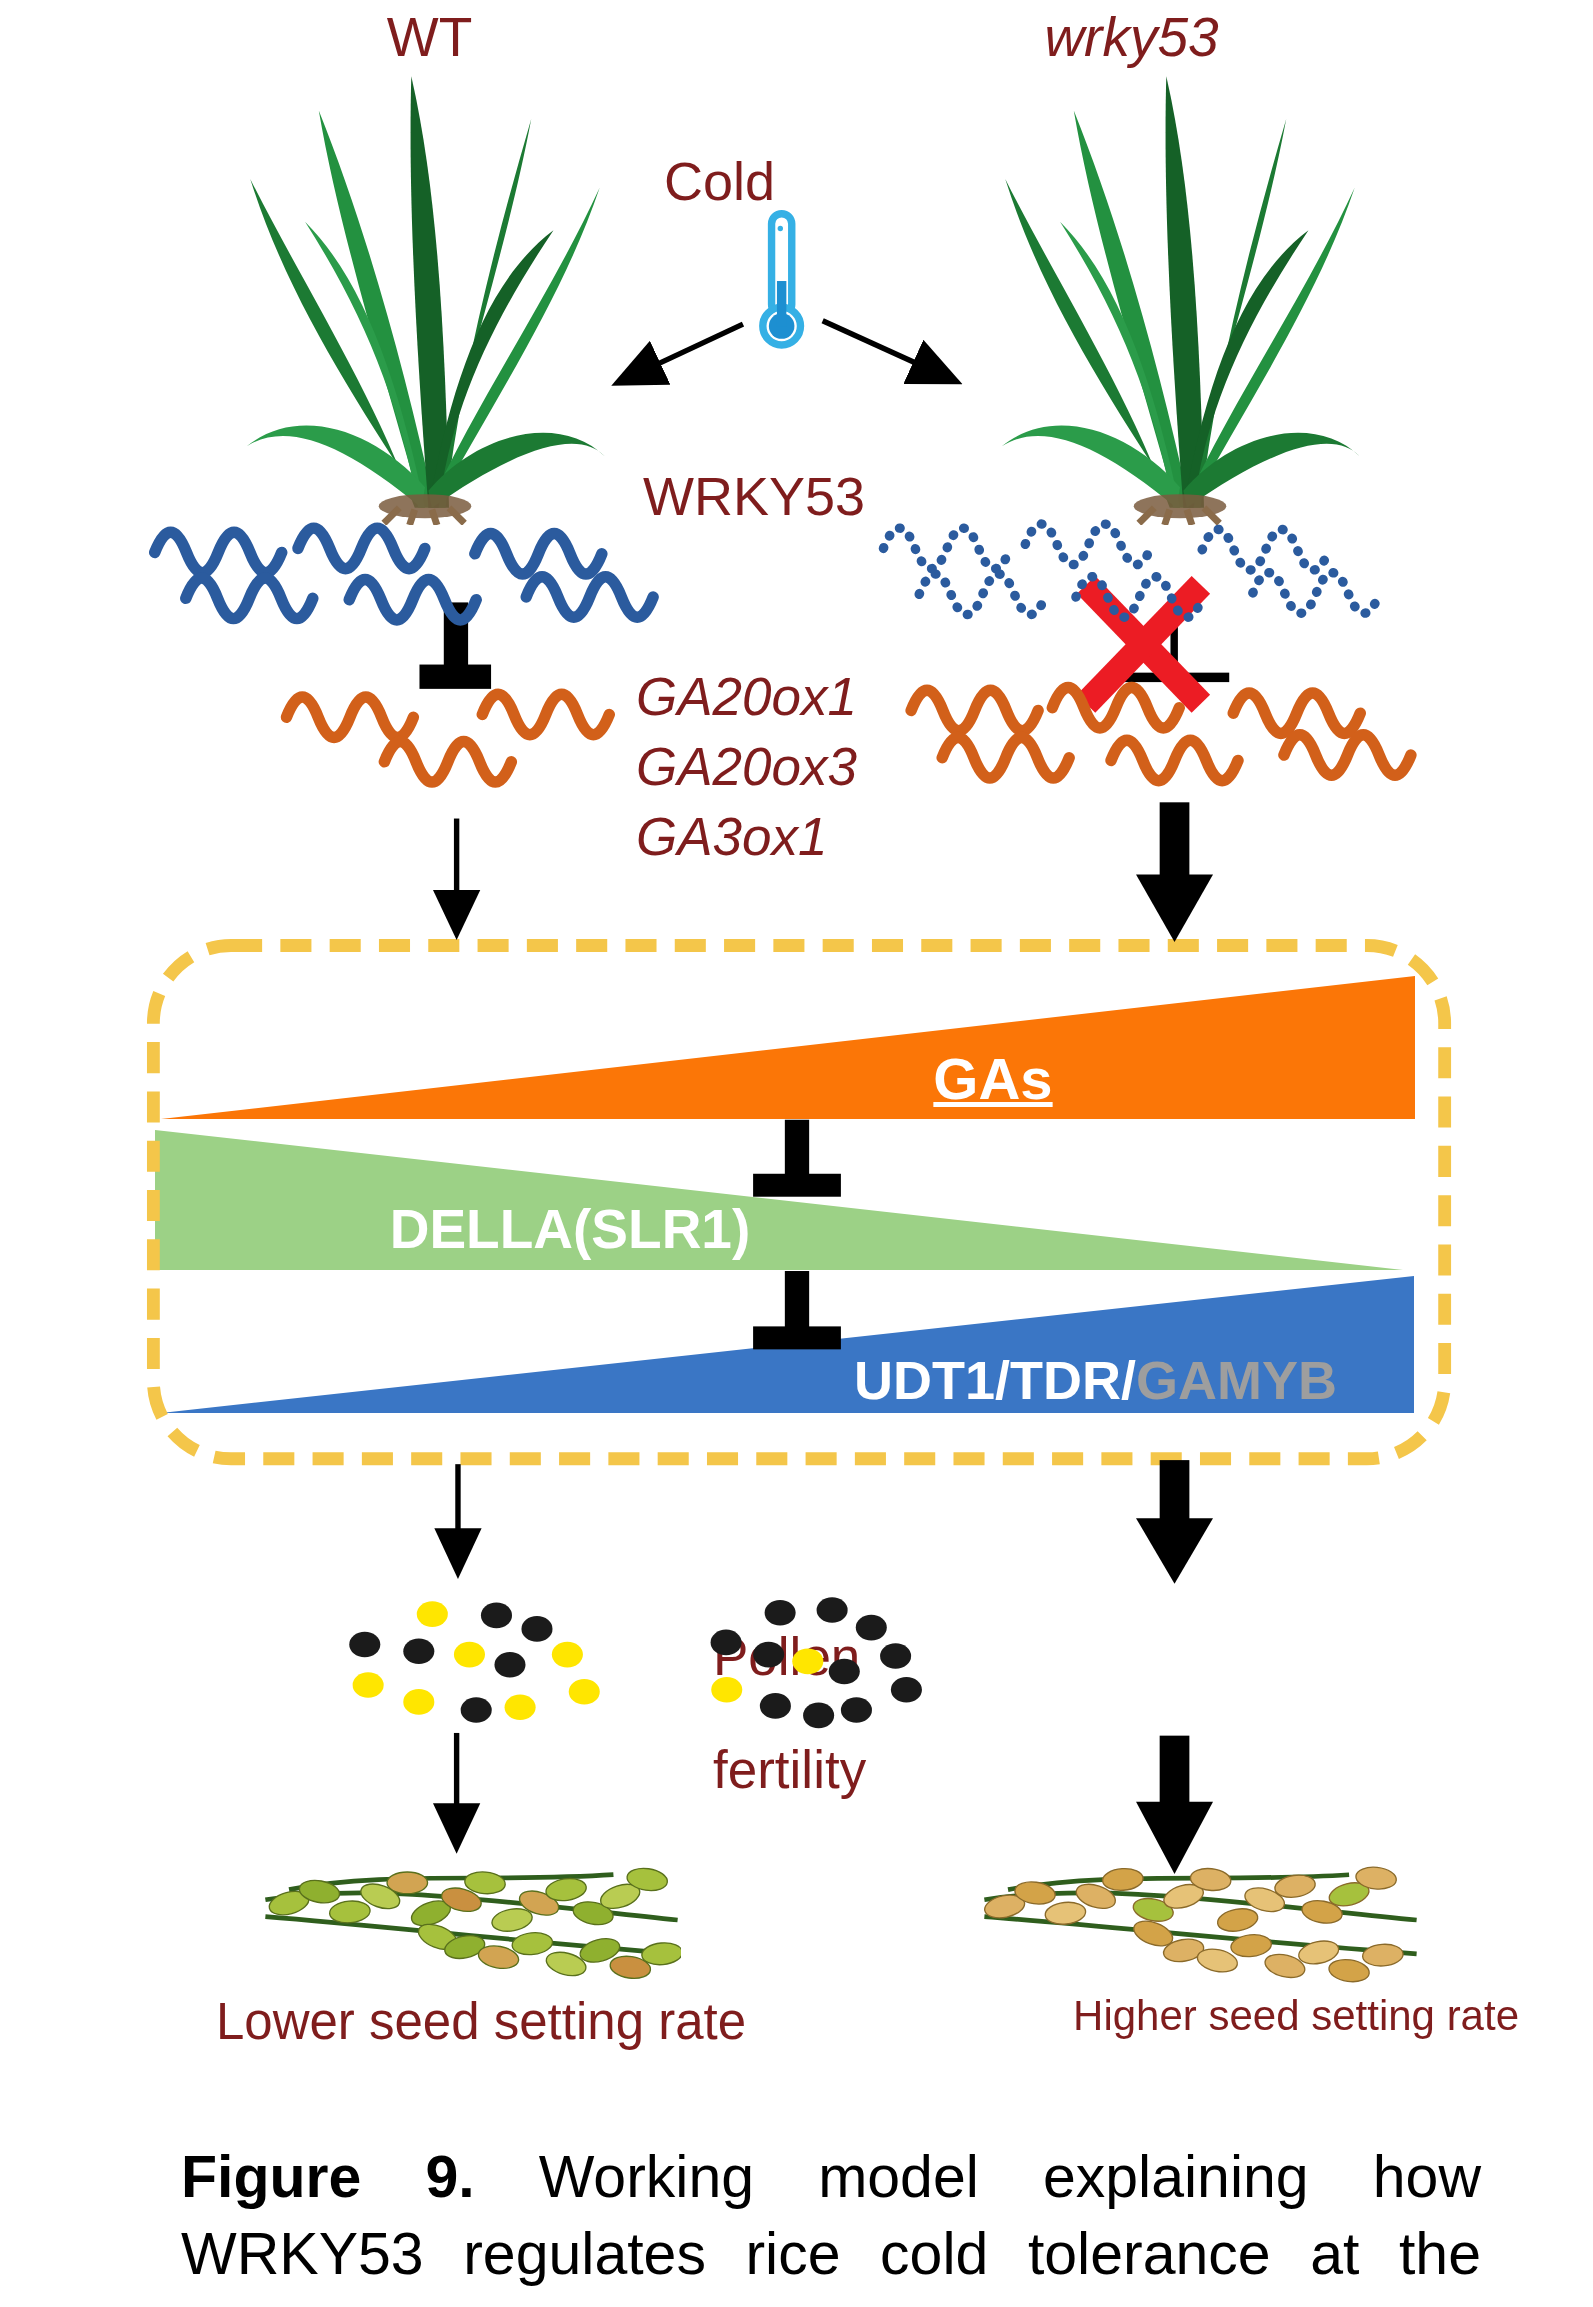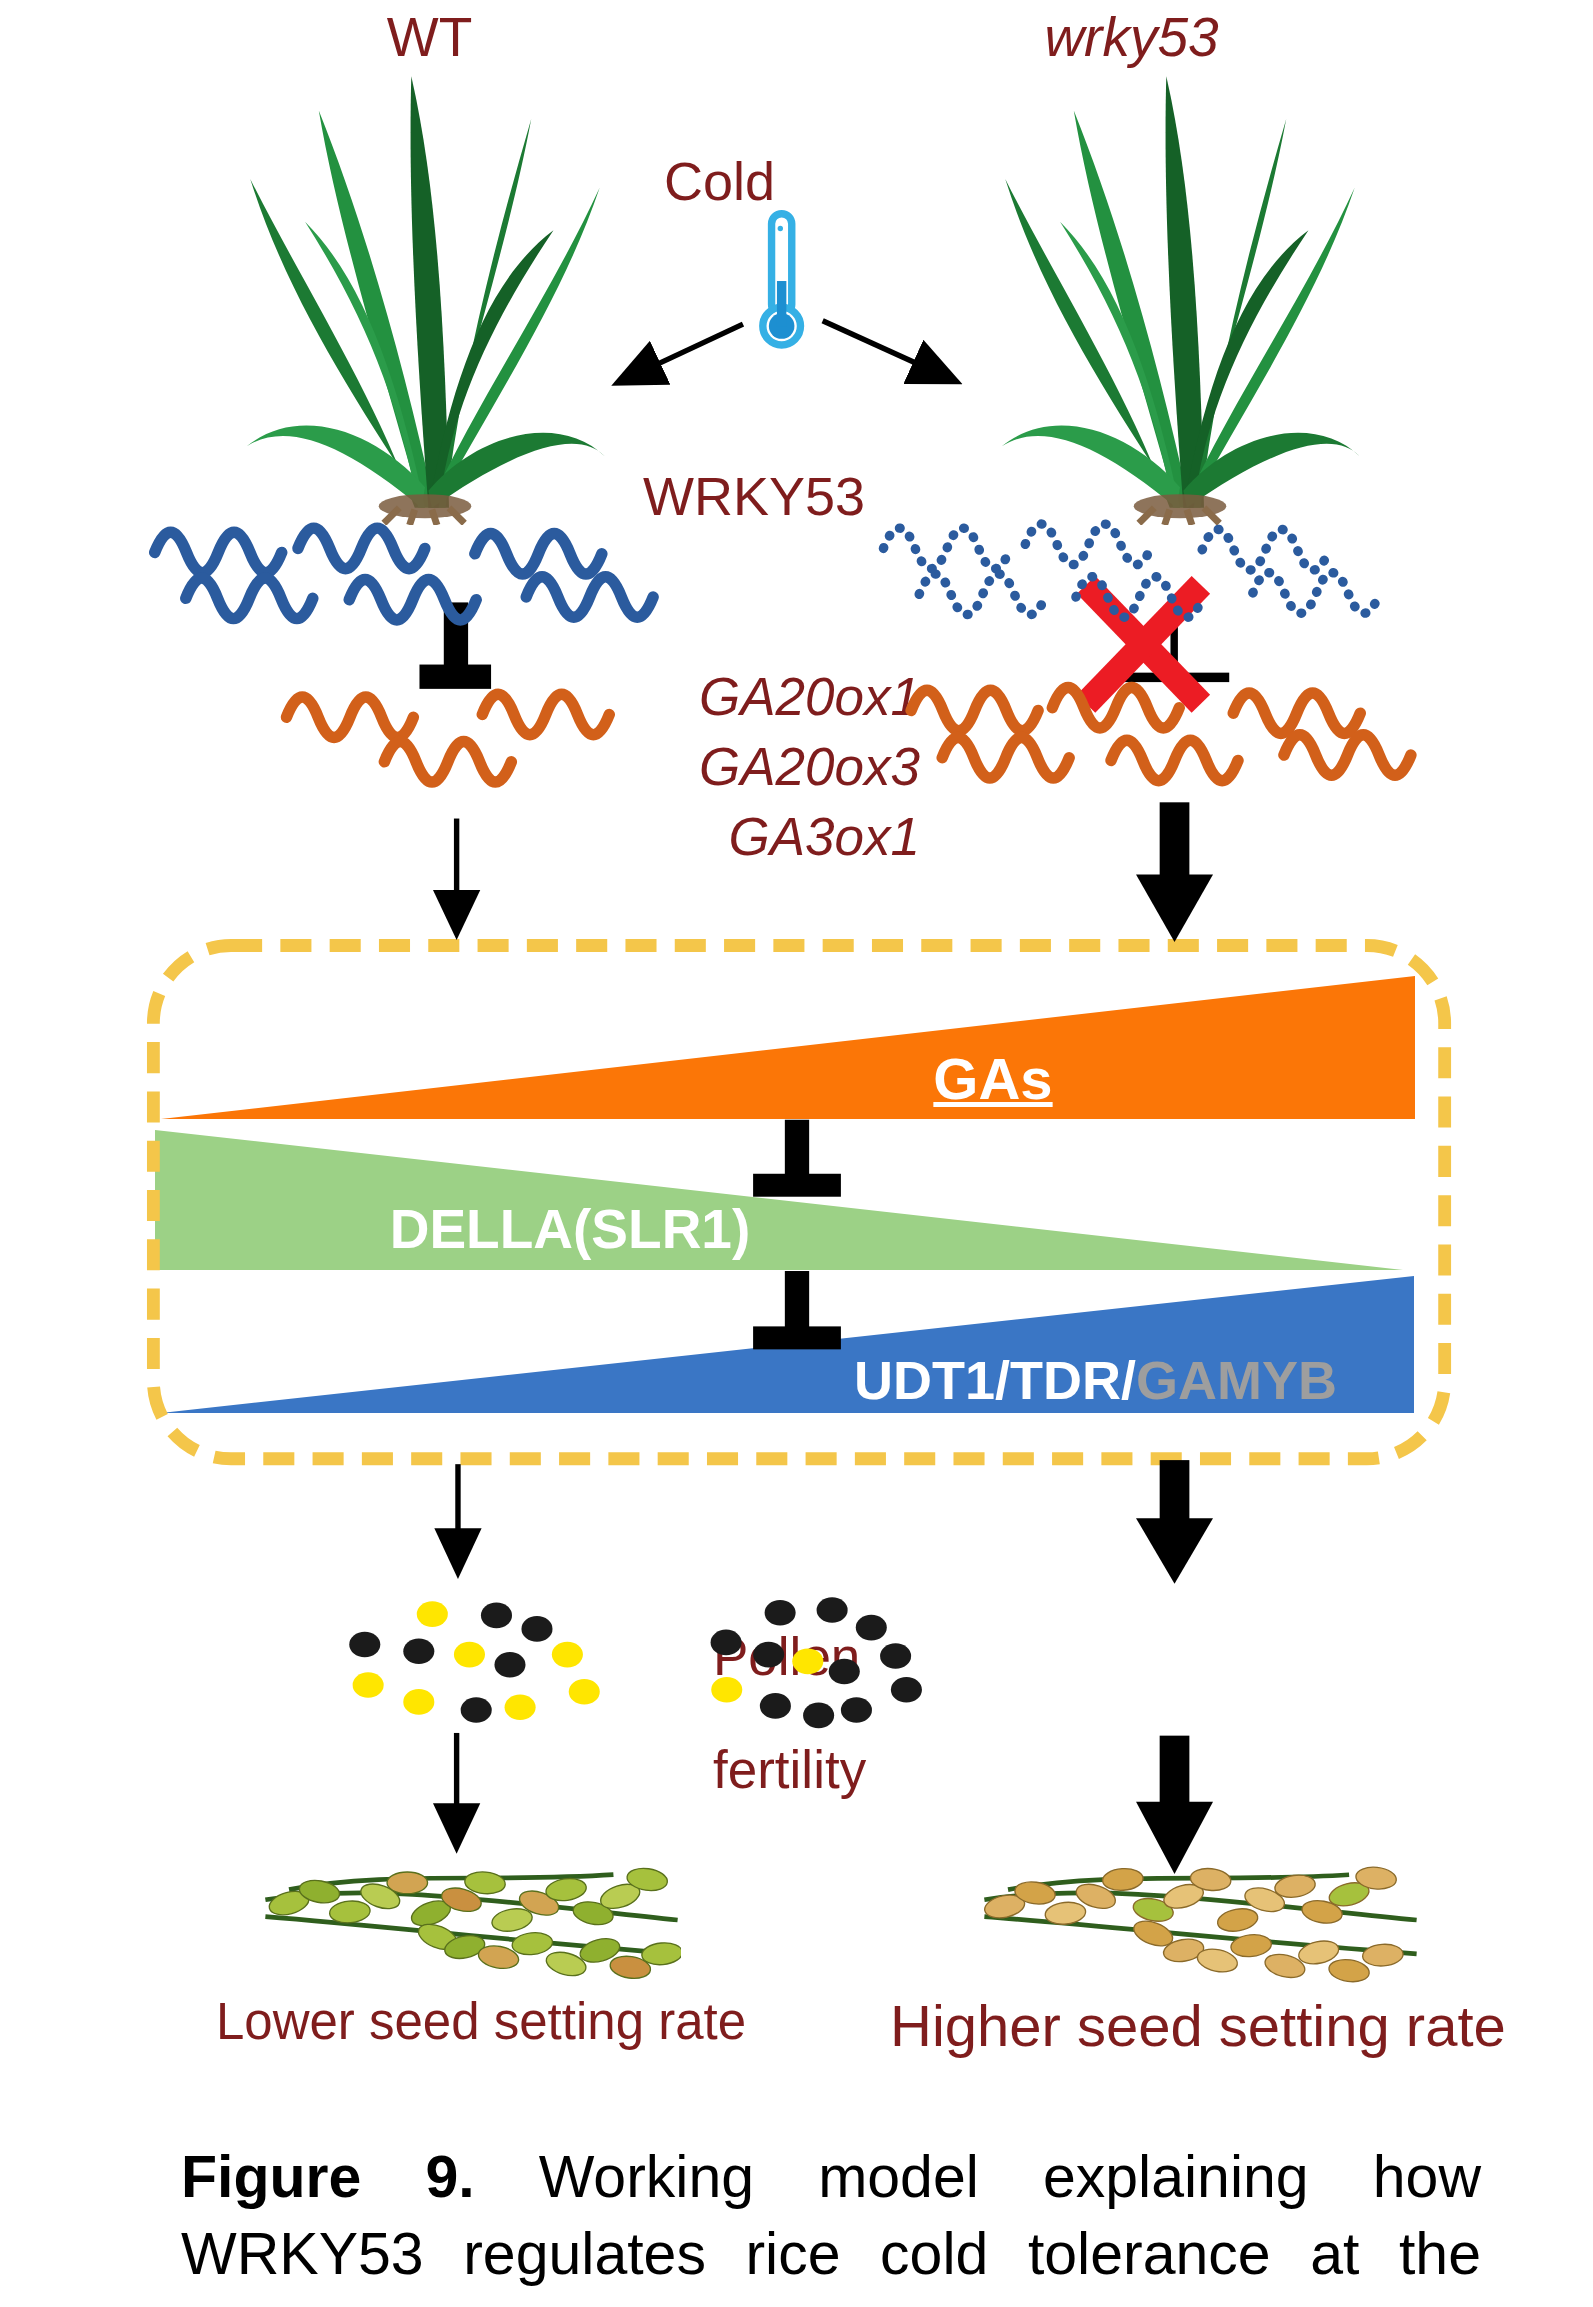--- a/index.html
+++ b/index.html
@@ -8,42 +8,42 @@
     font-family:"Liberation Sans", sans-serif;color:#111;overflow:hidden;
   }
   .lbl{position:absolute;white-space:nowrap;color:#7f1d1d;}
   #wt-label{left:328px;top:5.4px;width:203px;font-size:55px;text-align:center;}
   #mutant-label{left:1030px;top:5.4px;width:203px;font-size:55px;text-align:center;font-style:italic;}
   #cold-label{left:664px;top:150px;width:203px;font-size:54px;text-align:left;}
   #wrky53-label{left:619px;top:465px;width:270px;font-size:54px;text-align:center;}
   #plant-wt{position:absolute;left:236px;top:59px;}
   #plant-mutant{position:absolute;left:991px;top:59px;}
   #thermometer{position:absolute;left:746px;top:208px;}
-  .ga-gene{position:absolute;left:636px;width:284px;font-size:53px;font-style:italic;text-align:right;}
+  .ga-gene{position:absolute;left:636px;width:284px;font-size:53px;font-style:italic;}
   #ga-gene-0{top:666px;}
   #ga-gene-1{top:736px;}
   #ga-gene-2{top:806px;}
   .tri{position:absolute;}
   #tri-gas{left:161px;top:976px;width:1254px;height:143px;background:#FB7607;
     clip-path:polygon(0% 100%,100% 0%,100% 100%);}
   #tri-della{left:155px;top:1130px;width:1248px;height:140px;background:#9CD186;
     clip-path:polygon(0% 0%,100% 100%,0% 100%);}
   #tri-udt{left:161px;top:1276px;width:1253px;height:137px;background:#3A76C5;
     clip-path:polygon(0% 100%,100% 0%,100% 100%);}
   .tri-label{position:absolute;font-weight:bold;color:#ffffff;}
   #gas-label{left:858px;top:1045px;width:270px;font-size:58px;text-align:center;text-decoration:underline;}
   #della-label{left:300px;top:1197px;width:540px;font-size:55px;text-align:center;}
   #udt-label{left:778px;top:1349px;width:635px;font-size:54px;text-align:center;white-space:nowrap;}
   #gamyb-part{color:#9e9e9e;}
   #pollen-line1{left:713px;top:1626px;font-size:53px;}
   #pollen-line2{left:713px;top:1699px;font-size:53px;margin-top:40px;}
   #panicle-wt{position:absolute;left:262px;top:1849px;}
   #panicle-mutant{position:absolute;left:981px;top:1849px;}
   #lower-seed-label{left:177px;top:1992px;width:608px;font-size:51px;text-align:center;}
-  #higher-seed-label{left:890px;top:1992px;width:608px;font-size:58px;text-align:center;}
+  #higher-seed-label{left:911px;top:1992px;width:608px;font-size:42px;text-align:right;}
   #caption{position:absolute;left:181px;top:2080px;width:1300px;font-size:59px;
     line-height:1.3;text-align:justify;color:#000;}
   #caption b{font-weight:bold;}
   #overlay{position:absolute;left:0;top:0;pointer-events:none;}
 </style>
 </head>
 <body>
 
 <div id="canvas">
 

